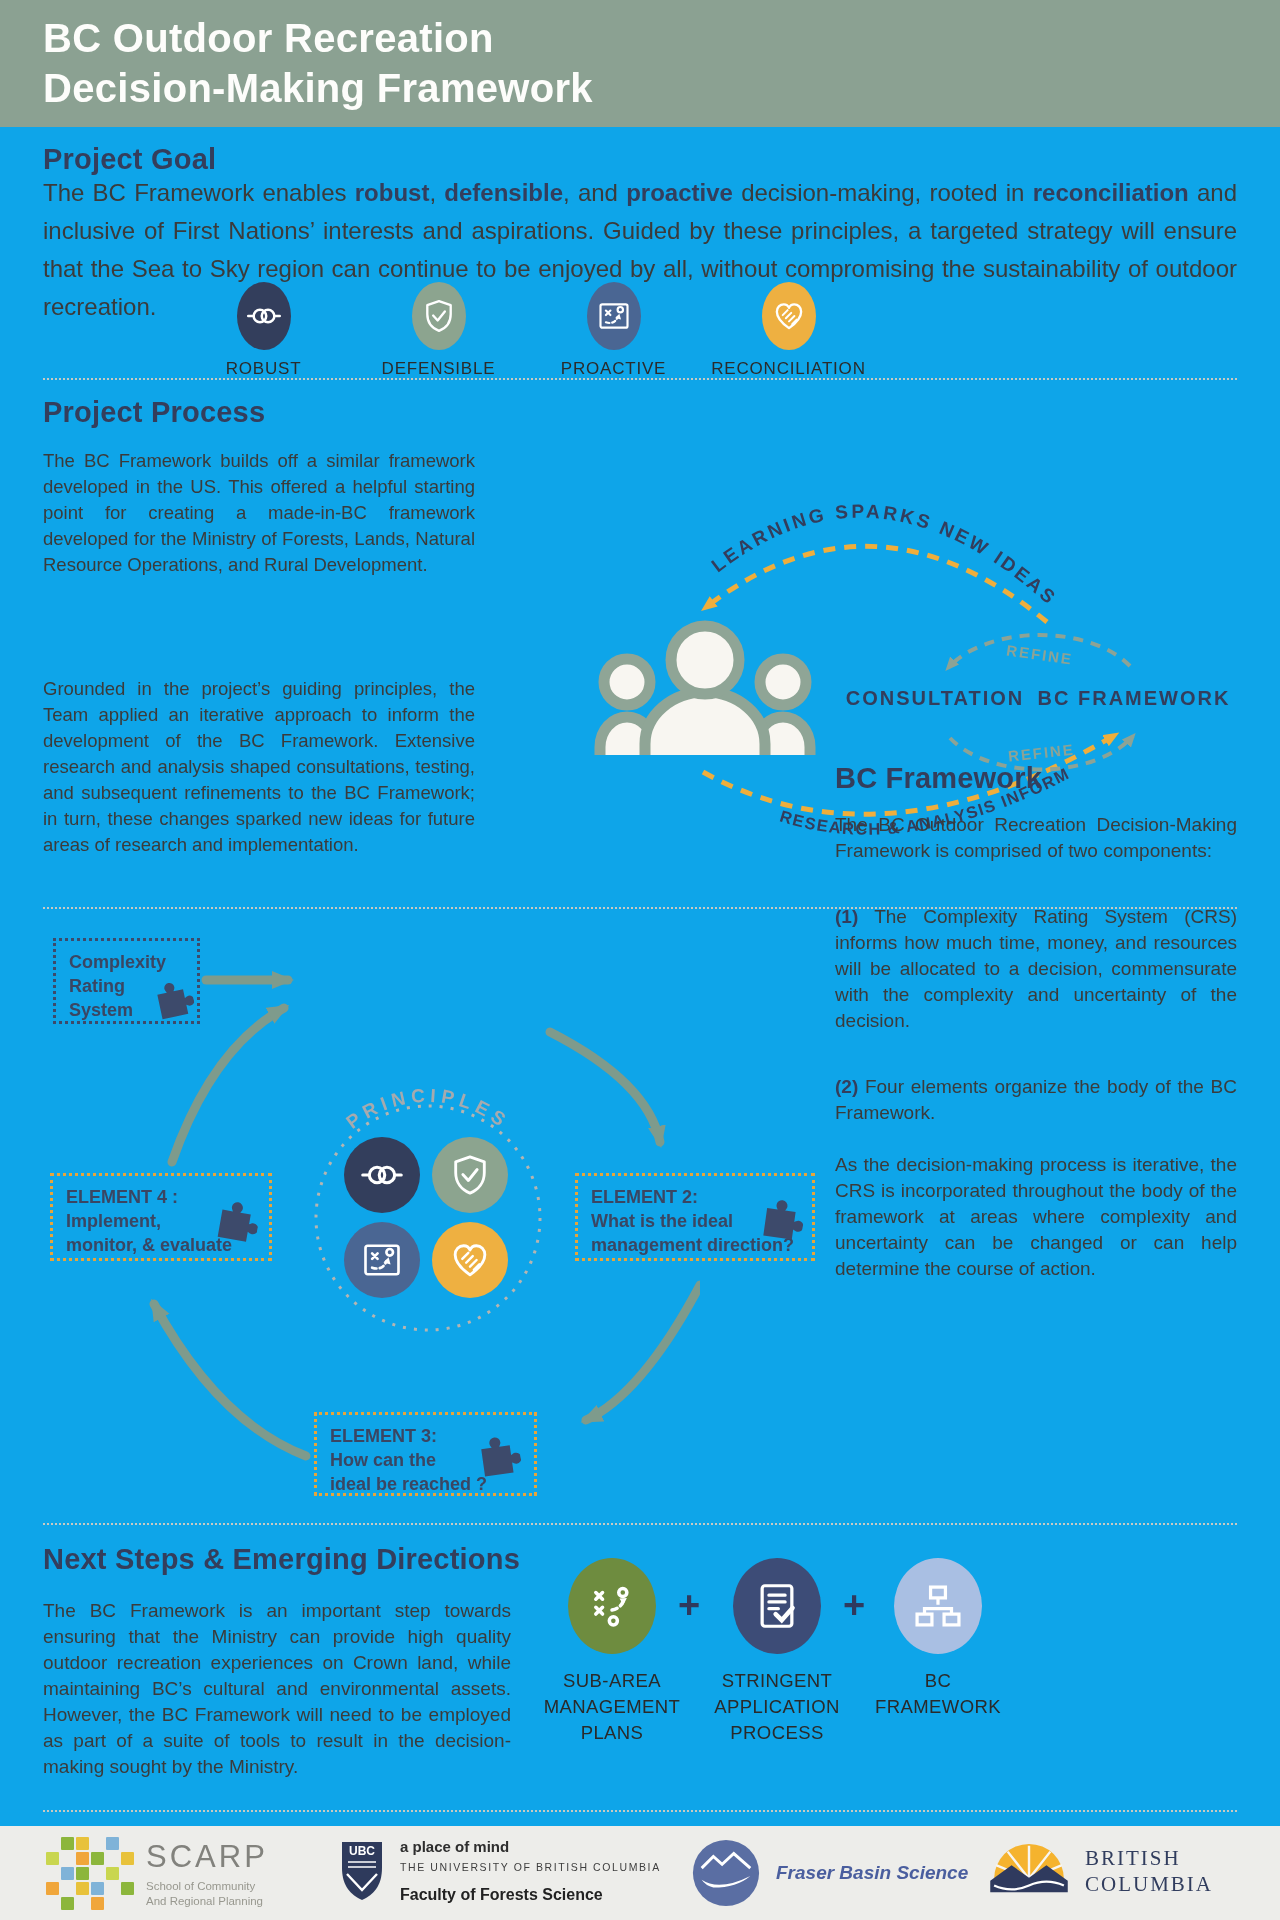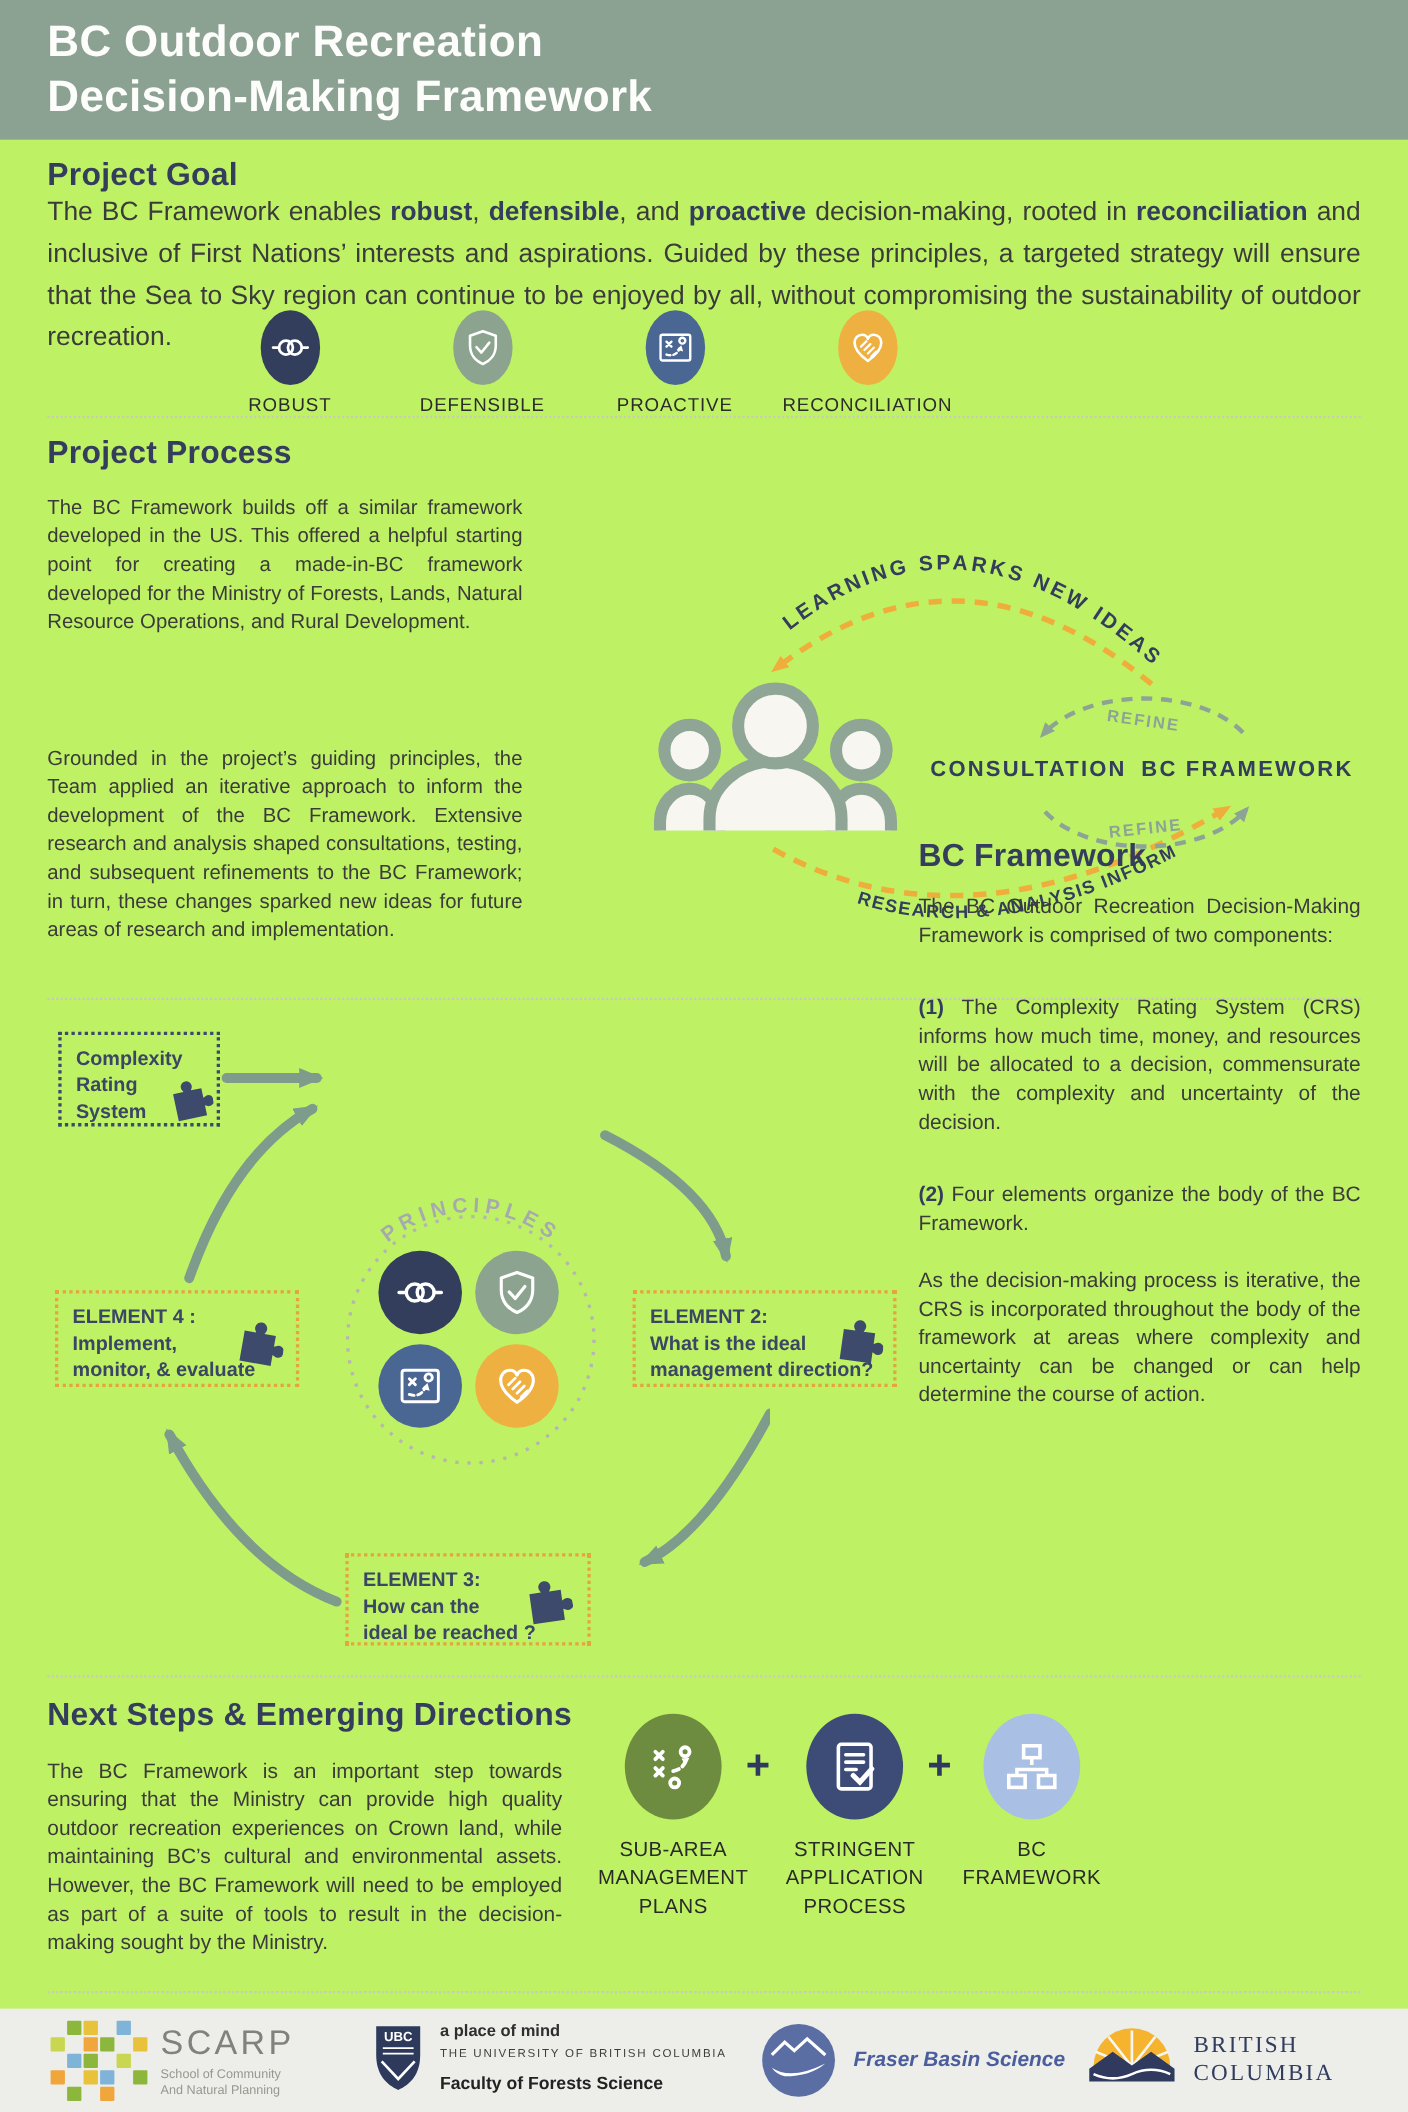--- a/index.html
+++ b/index.html
@@ -1,16 +1,16 @@
 <!DOCTYPE html>
 <html><head>
 <meta charset="utf-8">
 <style>
   html,body{margin:0;padding:0;background:#fff;}
-  .poster{position:relative;width:1280px;height:1920px;background:#bef264;overflow:hidden;
+  .poster{position:relative;width:1280px;height:1920px;background:#0ea5e9;overflow:hidden;
           font-family:"Liberation Sans","DejaVu Sans",sans-serif;color:#3E3E3E;}
   
   .header{position:absolute;left:0;top:0;width:1280px;height:127px;background:#8BA192;}
   .title{position:absolute;left:43px;top:13px;font-size:40px;line-height:50px;font-weight:800;color:#FDFDFB;letter-spacing:.3px;}
   .authors{position:absolute;right:43px;top:27px;text-align:right;font-size:17px;line-height:25px;color:#F2F5F1;}
   
   .h1{position:absolute;font-size:29px;font-weight:800;color:#343E5C;letter-spacing:.2px;}
   .divider{position:absolute;left:43px;width:1194px;border-top:2px dotted #C9C9C2;height:0;}
   
   .goal-p{position:absolute;left:43px;top:174px;width:1194px;font-size:24px;line-height:38px;text-align:justify;color:#3B3B3B;}
@@ -358,21 +358,21 @@
           <div class="m1"></div>
           <div class="m0"></div>
           <div class="m2"></div>
           <div class="m0"></div>
           <div class="m0"></div>
       </div>
       <div style="margin-left:12px;">
         <div class="scarp-name">SCARP</div>
         <div class="scarp-sub">
           <div>School of Community</div>
-          <div>And Natural Planning</div>
+          <div>And Regional Planning</div>
         </div>
       </div>
     </div>
 
     <div class="flogo" style="left:340px;top:12px;">
       <svg width="44" height="62" viewBox="0 0 44 62">
         <path d="M2 2 H42 V28 C42 46 33 55 22 60 C11 55 2 46 2 28 Z" fill="#2E3A5C"></path>
         <text x="22" y="15" text-anchor="middle" font-size="12" font-weight="bold" fill="#fff">UBC</text>
         <path d="M8 22 h28 M8 27 h28" stroke="#fff" stroke-width="1.6"></path>
         <path d="M7 34 L22 50 L37 34" stroke="#fff" stroke-width="2.4" fill="none"></path>

